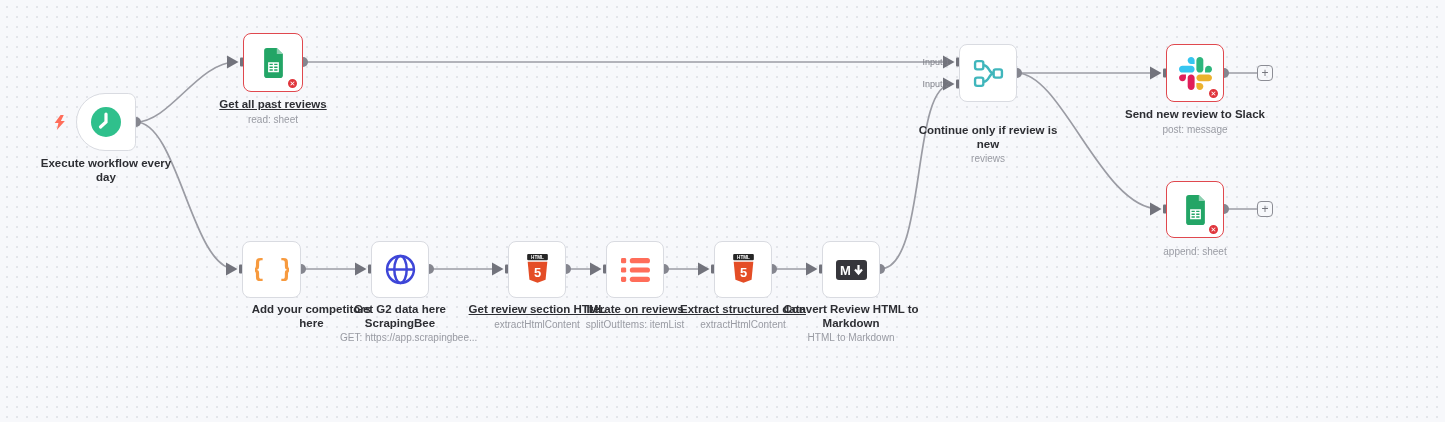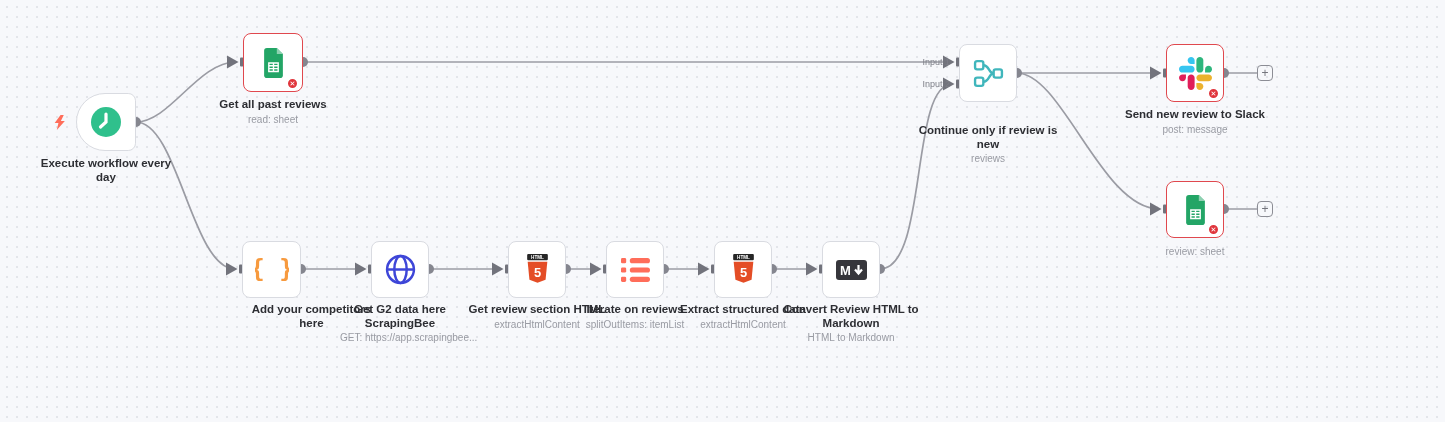--- a/index.html
+++ b/index.html
@@ -31,21 +31,21 @@
     display:flex; align-items:center; justify-content:center;
     line-height:1;
   }
   .node-label { position:absolute; text-align:center; }
   .node-label .title {
     font-size:11.5px; font-weight:600; color:#2d2e33; line-height:13.5px;
   }
   .node-label .sub {
     font-size:10px; color:#999ba3; margin-top:2px; white-space:nowrap;
   }
-  .nowrap .title { white-space:nowrap; }
+  .nowrap .title { white-space:nowrap;text-decoration:underline; }
   .input-label {
     position:absolute; font-size:9px; color:#7d7e87;
     width:48px; text-align:right; line-height:11px;
   }
   .plus-btn {
     position:absolute; width:16px; height:16px;
     border:1.6px solid #8c8d95; border-radius:4px;
     color:#74757d; font-size:12px; line-height:12px;
     display:flex; align-items:center; justify-content:center;
     background:transparent;
@@ -261,19 +261,19 @@
     <svg width="23" height="30" viewBox="0 0 24 32">
       <path d="M5,0 H15.5 L22,6.5 V29 a3,3 0 0 1 -3,3 H5 a3,3 0 0 1 -3,-3 V3 a3,3 0 0 1 3,-3 Z" fill="#23a566"></path>
       <path d="M15.5,0 L22,6.5 H15.5 Z" fill="#8ed1b1"></path>
       <path d="M7,16 H17 V25 H7 Z M12,16 V25 M7,19 H17 M7,22 H17" stroke="#ffffff" stroke-width="1.5" fill="none"></path>
     </svg>
     <div class="err-badge">
         <span>✕</span>
       </div>
   </div>
   <div class="node-label" style="left:1130px; top:244px; width:130px;">
-    <div class="sub">review: sheet</div>
+    <div class="sub">append: sheet</div>
   </div>
   <div class="plus-btn" style="left:1257px; top:201px;">
       <span>+</span>
     </div>
 
 </div>
 
 </body></html>

